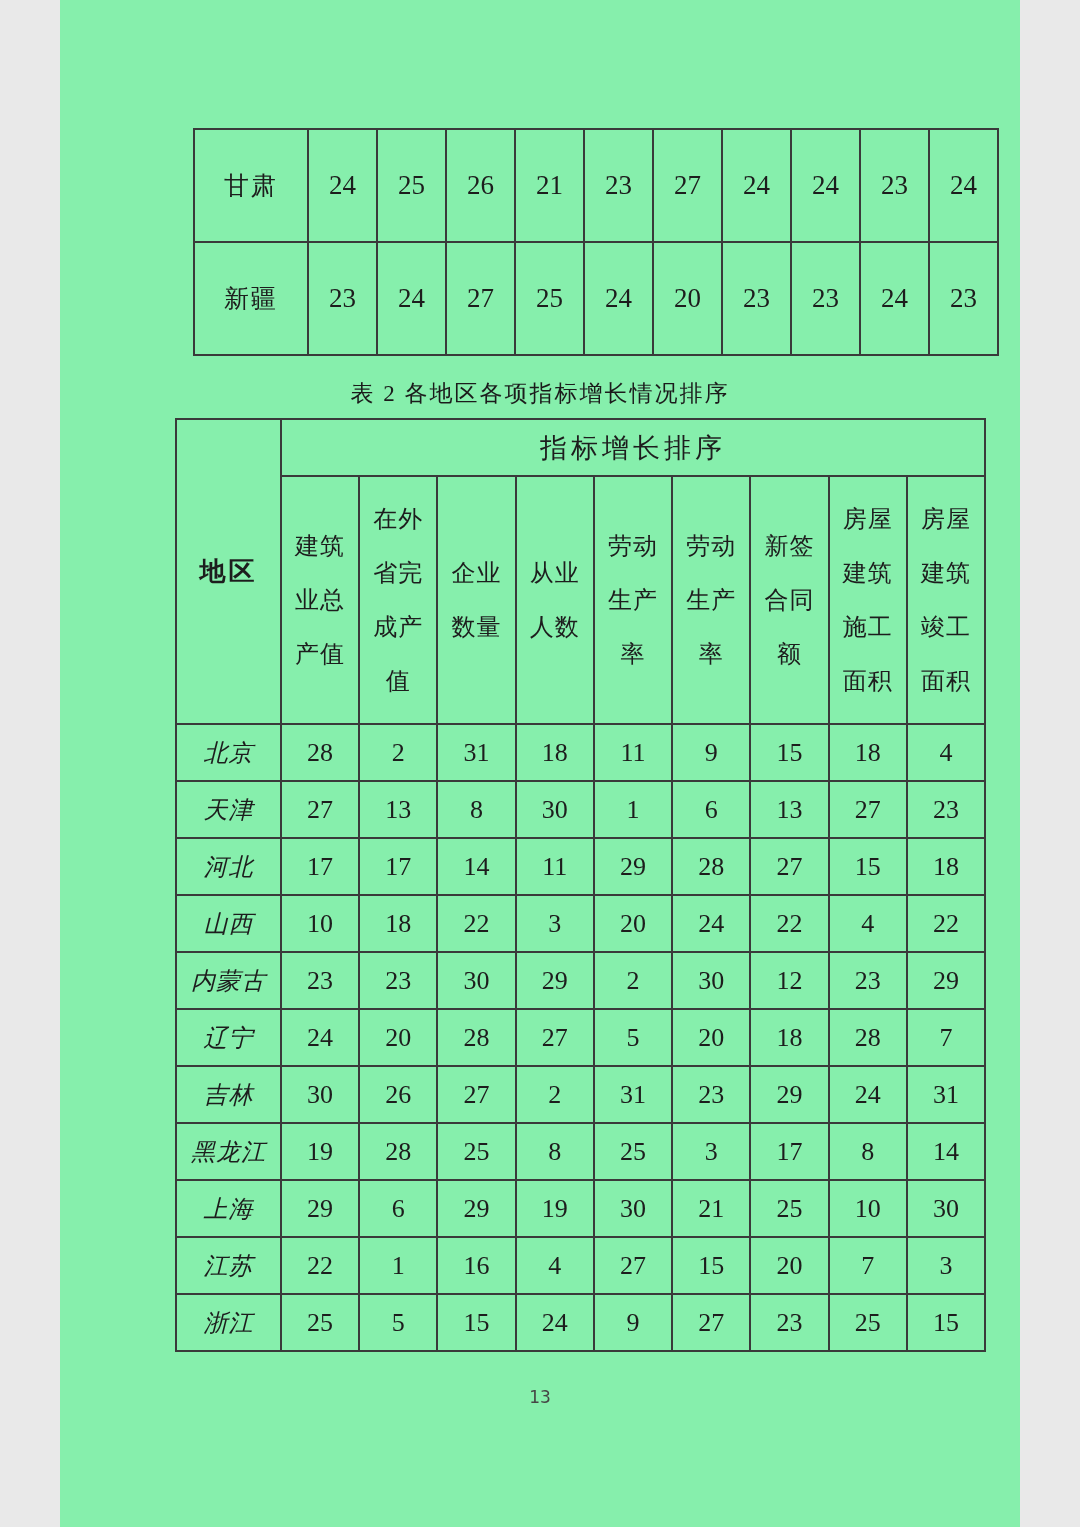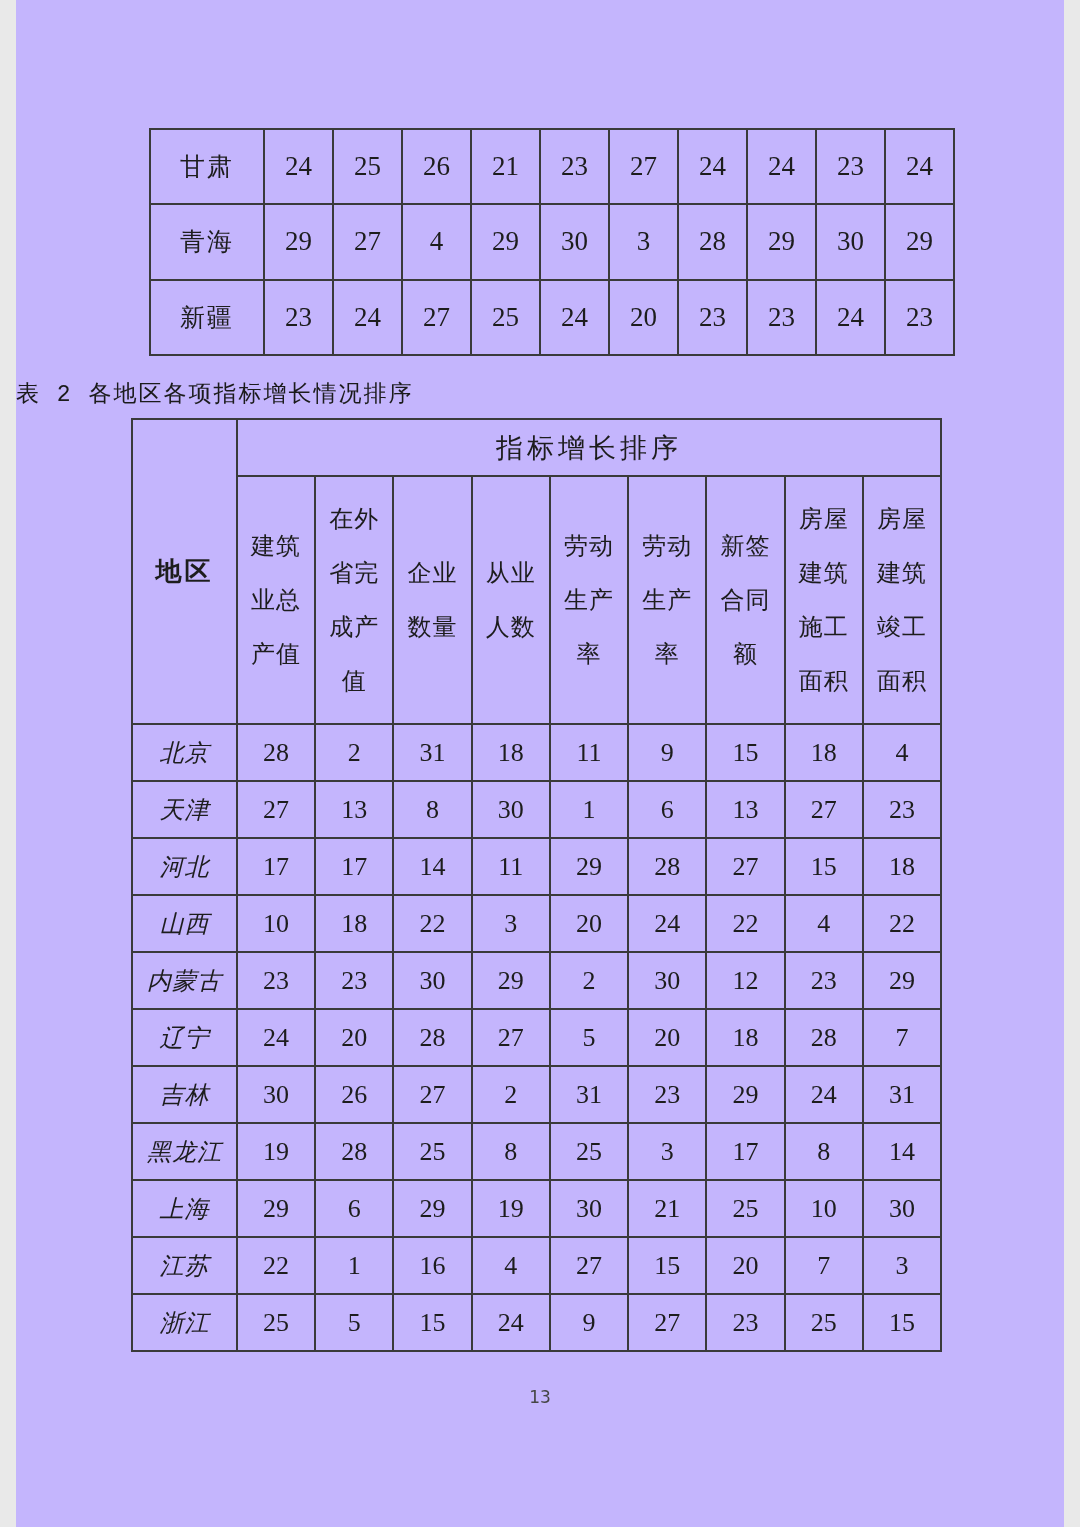--- a/index.html
+++ b/index.html
@@ -2,24 +2,24 @@
 <html><head>
 <meta charset="utf-8">
 <style>
   html, body {
     margin: 0;
     padding: 0;
     background: #e9e9e9;
   }
   .page {
     position: relative;
-    width: 1048px;
+    width: 960px;
     height: 1527px;
     margin: 0 auto;
-    background: #c4b5fd;
+    background: #86efac;
     font-family: "Liberation Serif", "DejaVu Serif", serif;
     color: #1d1d1d;
     overflow: hidden;
   }
   table {
     border-collapse: collapse;
     table-layout: fixed;
   }
   td, th {
     border: 2px solid #3a3a3a;
@@ -47,24 +47,24 @@
     font-size: 27px;
   }
   .t1 tr { height: 57px; }
 
   
   .caption {
     position: absolute;
     top: 378px;
     left: 0;
     width: 100%;
+    text-align: center;
     font-size: 23px;
     letter-spacing: 2px;
     color: #1b1b1b;
-    font-family: Liberation Mono, monospace;
   }
 
   
   .t2 {
     position: absolute;
     left: 115px;
     top: 418px;
     width: 811px;
   }
   .t2 .corner-cell {
@@ -123,33 +123,20 @@
           <td class="value-cell">26</td>
           <td class="value-cell">21</td>
           <td class="value-cell">23</td>
           <td class="value-cell">27</td>
           <td class="value-cell">24</td>
           <td class="value-cell">24</td>
           <td class="value-cell">23</td>
           <td class="value-cell">24</td>
         </tr>
         <tr class="">
-          <th class="region-cell">青海</th>
-          <td class="value-cell">29</td>
-          <td class="value-cell">27</td>
-          <td class="value-cell">4</td>
-          <td class="value-cell">29</td>
-          <td class="value-cell">30</td>
-          <td class="value-cell">3</td>
-          <td class="value-cell">28</td>
-          <td class="value-cell">29</td>
-          <td class="value-cell">30</td>
-          <td class="value-cell">29</td>
-        </tr>
-        <tr class="">
           <th class="region-cell">新疆</th>
           <td class="value-cell">23</td>
           <td class="value-cell">24</td>
           <td class="value-cell">27</td>
           <td class="value-cell">25</td>
           <td class="value-cell">24</td>
           <td class="value-cell">20</td>
           <td class="value-cell">23</td>
           <td class="value-cell">23</td>
           <td class="value-cell">24</td>

